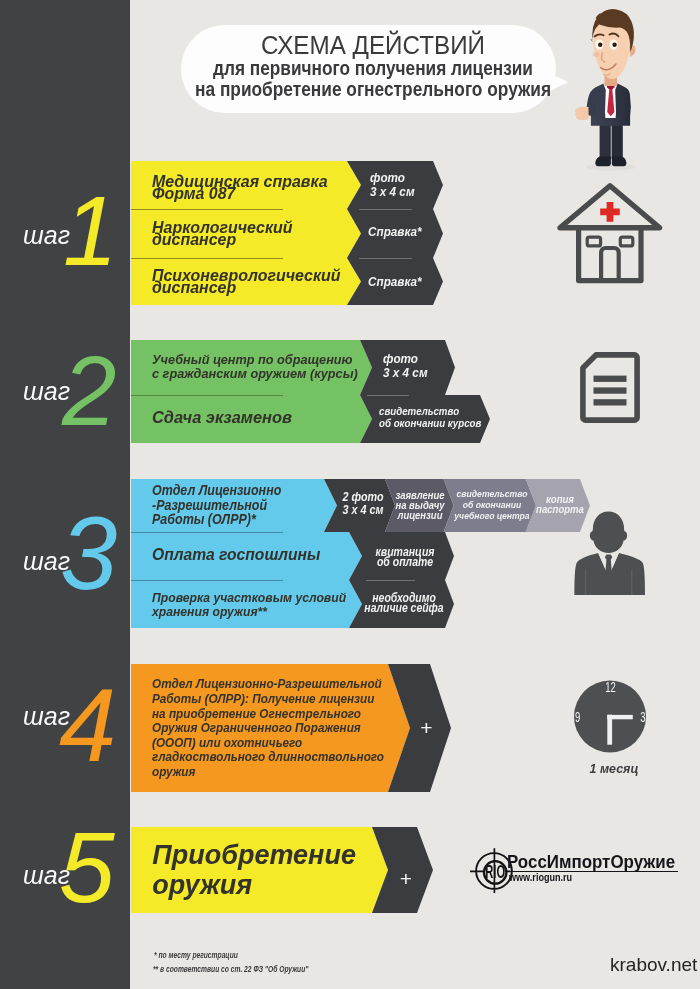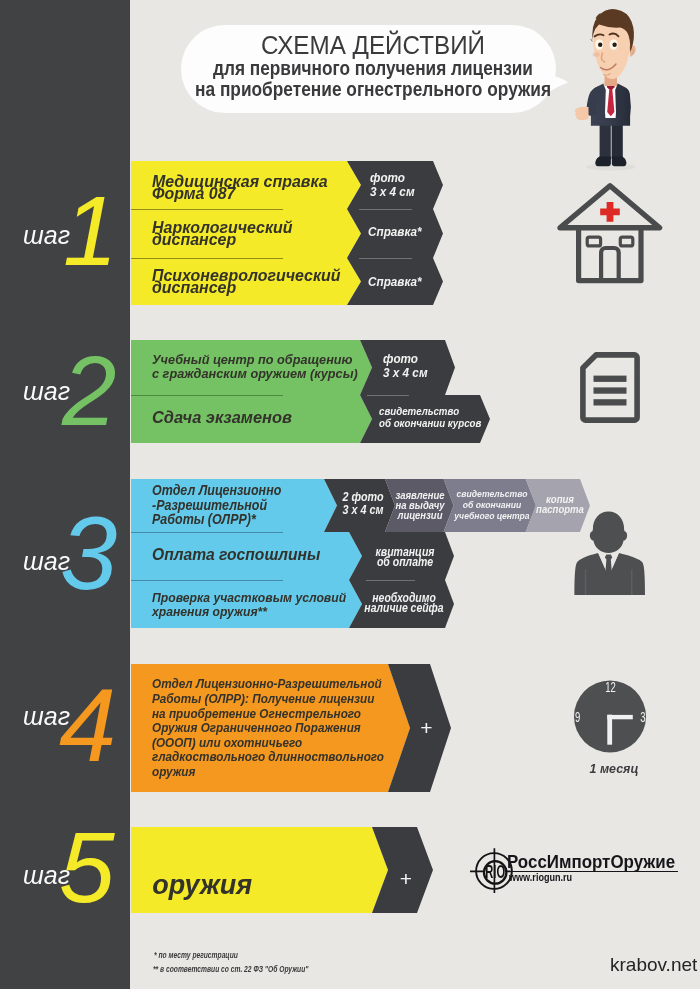--- a/index.html
+++ b/index.html
@@ -124,20 +124,21 @@
   <div class="rowtxt main" style="left:152.3px;top:677.43px;font-size:13.2px;transform:scaleX(0.89);">Отдел Лицензионно-Разрешительной</div>
   <div class="rowtxt main" style="left:152.3px;top:692.0px;font-size:13.2px;transform:scaleX(0.89);">Работы (ОЛРР): Получение лицензии</div>
   <div class="rowtxt main" style="left:152.3px;top:706.57px;font-size:13.2px;transform:scaleX(0.89);">на приобретение Огнестрельного</div>
   <div class="rowtxt main" style="left:152.3px;top:721.14px;font-size:13.2px;transform:scaleX(0.89);">Оружия Ограниченного Поражения</div>
   <div class="rowtxt main" style="left:152.3px;top:735.71px;font-size:13.2px;transform:scaleX(0.89);">(ОООП) или охотничьего</div>
   <div class="rowtxt main" style="left:152.3px;top:750.28px;font-size:13.2px;transform:scaleX(0.89);">гладкоствольного длинноствольного</div>
   <div class="rowtxt main" style="left:152.3px;top:764.85px;font-size:13.2px;transform:scaleX(0.89);">оружия</div>
   <div class="rowtxt notec" style="left:386.4px;width:80px;top:717.2px;font-size:21px;font-style:normal;font-weight:400;">+</div>
   <div class="stepword" style="left:22.5px;top:862.51px;font-size:25.5px;">шаг</div>
   <div class="stepnum" style="left:59.0px;top:817.15px;font-size:100px;color:#f4ea28;">5</div>
+  <div class="rowtxt main" style="left:152.3px;top:842.44px;font-size:27.0px;transform:scaleX(1.0);">Приобретение</div>
   <div class="rowtxt main" style="left:152.3px;top:871.94px;font-size:27.0px;transform:scaleX(1.0);">оружия</div>
   <div class="rowtxt notec" style="left:365.9px;width:80px;top:868.3000000000001px;font-size:21px;font-style:normal;font-weight:400;">+</div>
 
   <svg class="abs" style="left:556px;top:182px;width:108px;height:102px;" viewBox="0 0 108 102">
     <g fill="none" stroke="#4a4b4d" stroke-linejoin="round" stroke-linecap="round">
       <path d="M4,45.8 L54,3.8 L103.6,45.8 Z" stroke-width="5.4"></path>
       <path d="M22.6,45.8 L22.6,98.6 L85,98.6 L85,45.8" stroke-width="5.2"></path>
       <rect x="31.2" y="55.2" width="13.4" height="8.7" rx="2" stroke-width="3.2"></rect>
       <rect x="64.3" y="55.2" width="12.5" height="8.7" rx="2" stroke-width="3.2"></rect>
       <path d="M45.1,98.6 L45.1,70.5 a4.5,4.5 0 0 1 4.5,-4.5 l8.6,0 a4.5,4.5 0 0 1 4.5,4.5 l0,28.1" stroke-width="4.2"></path>

